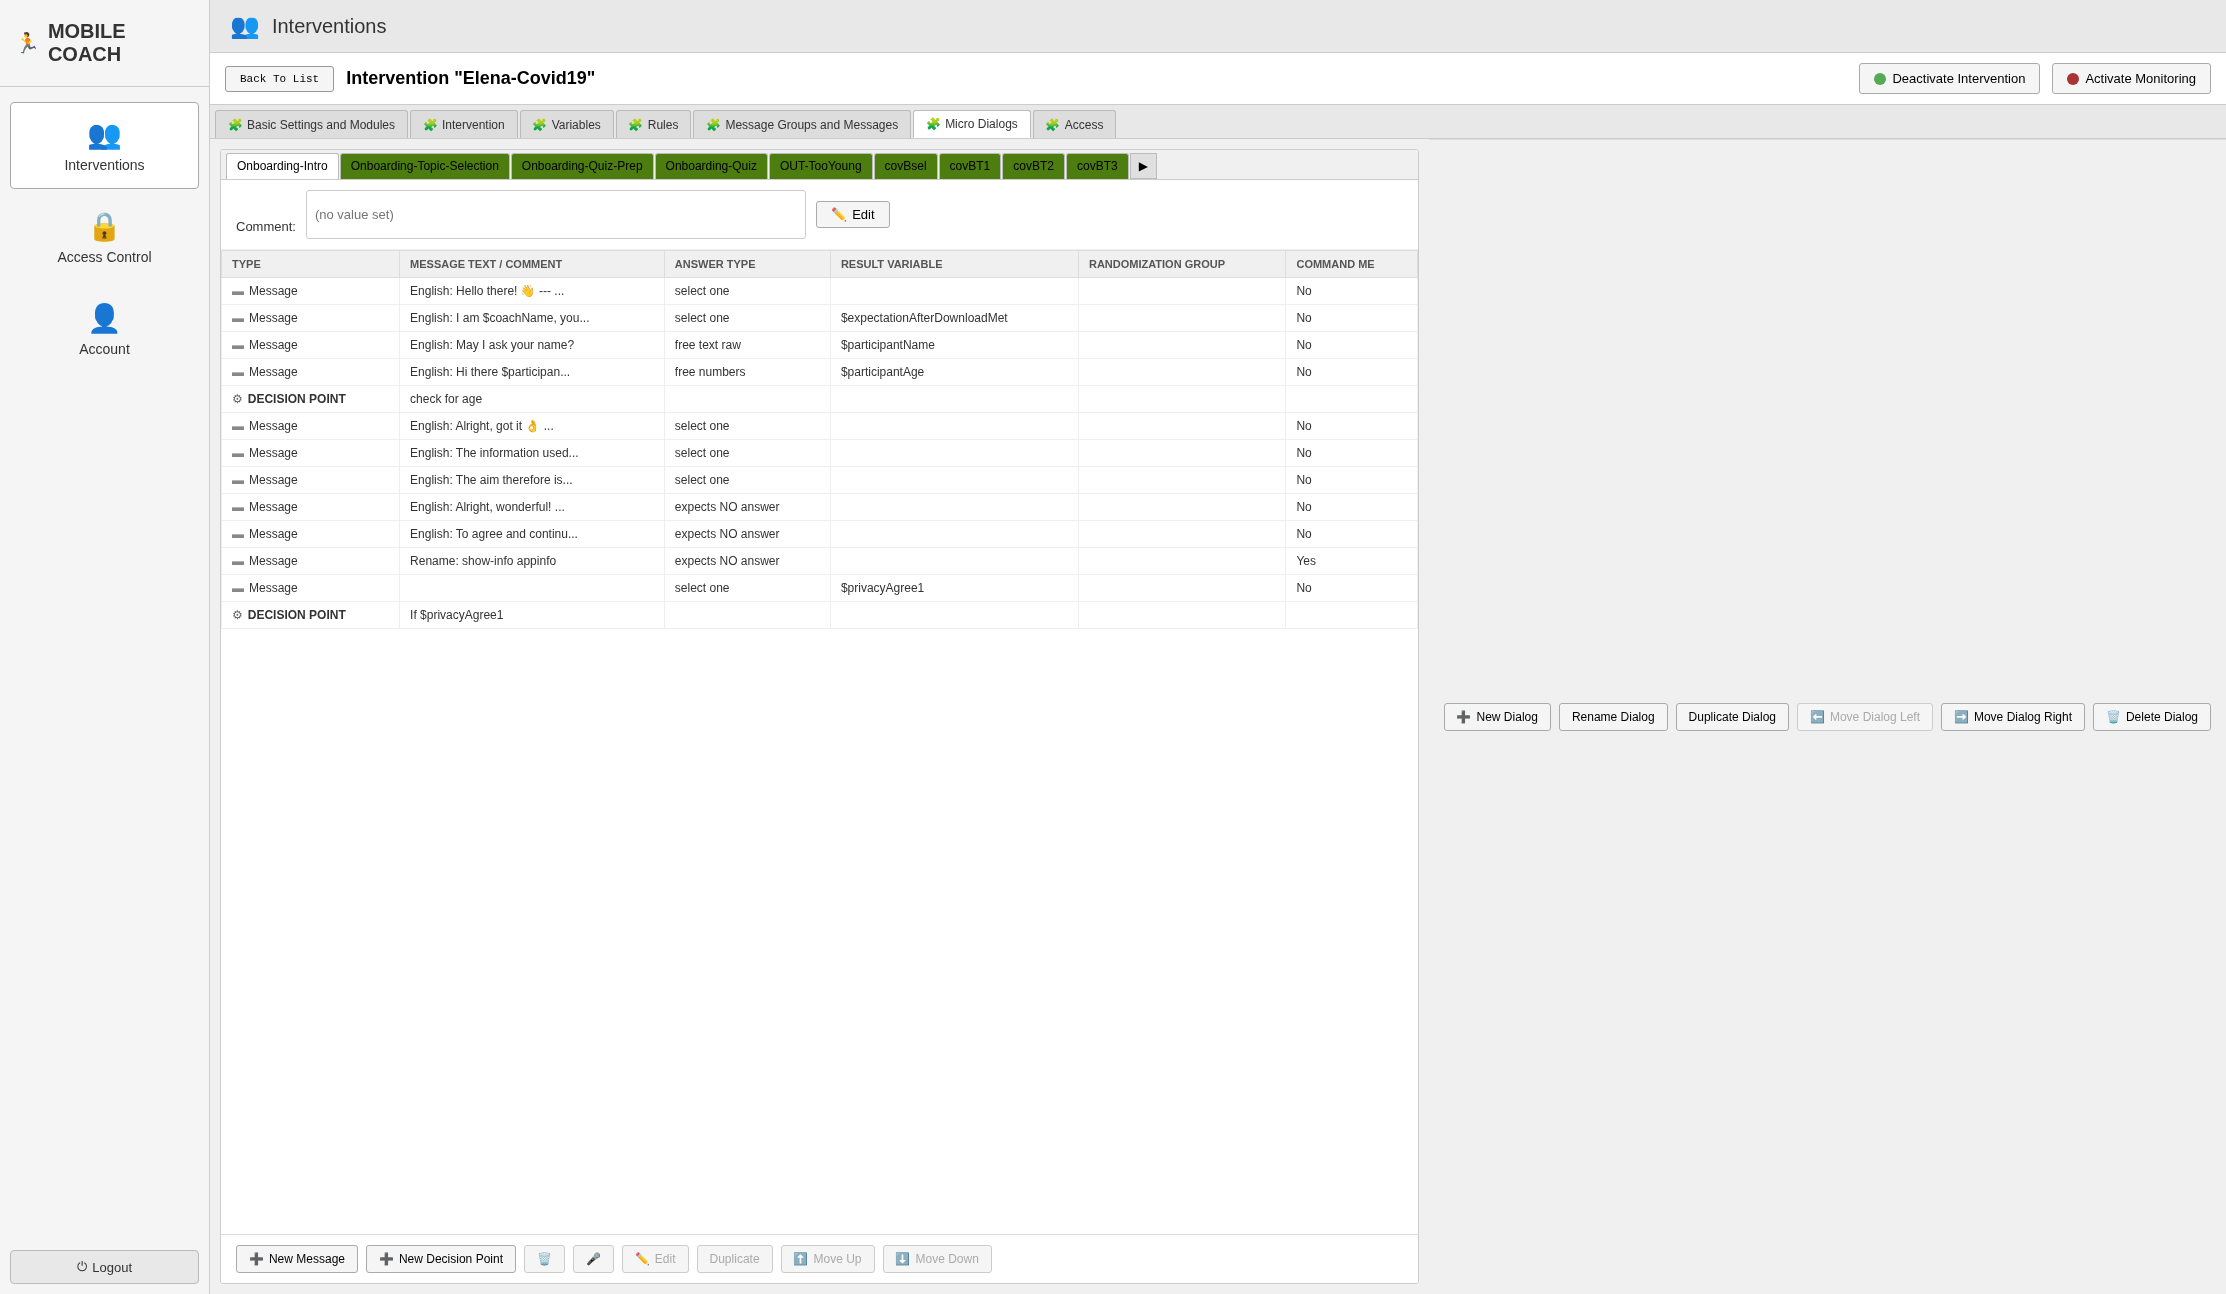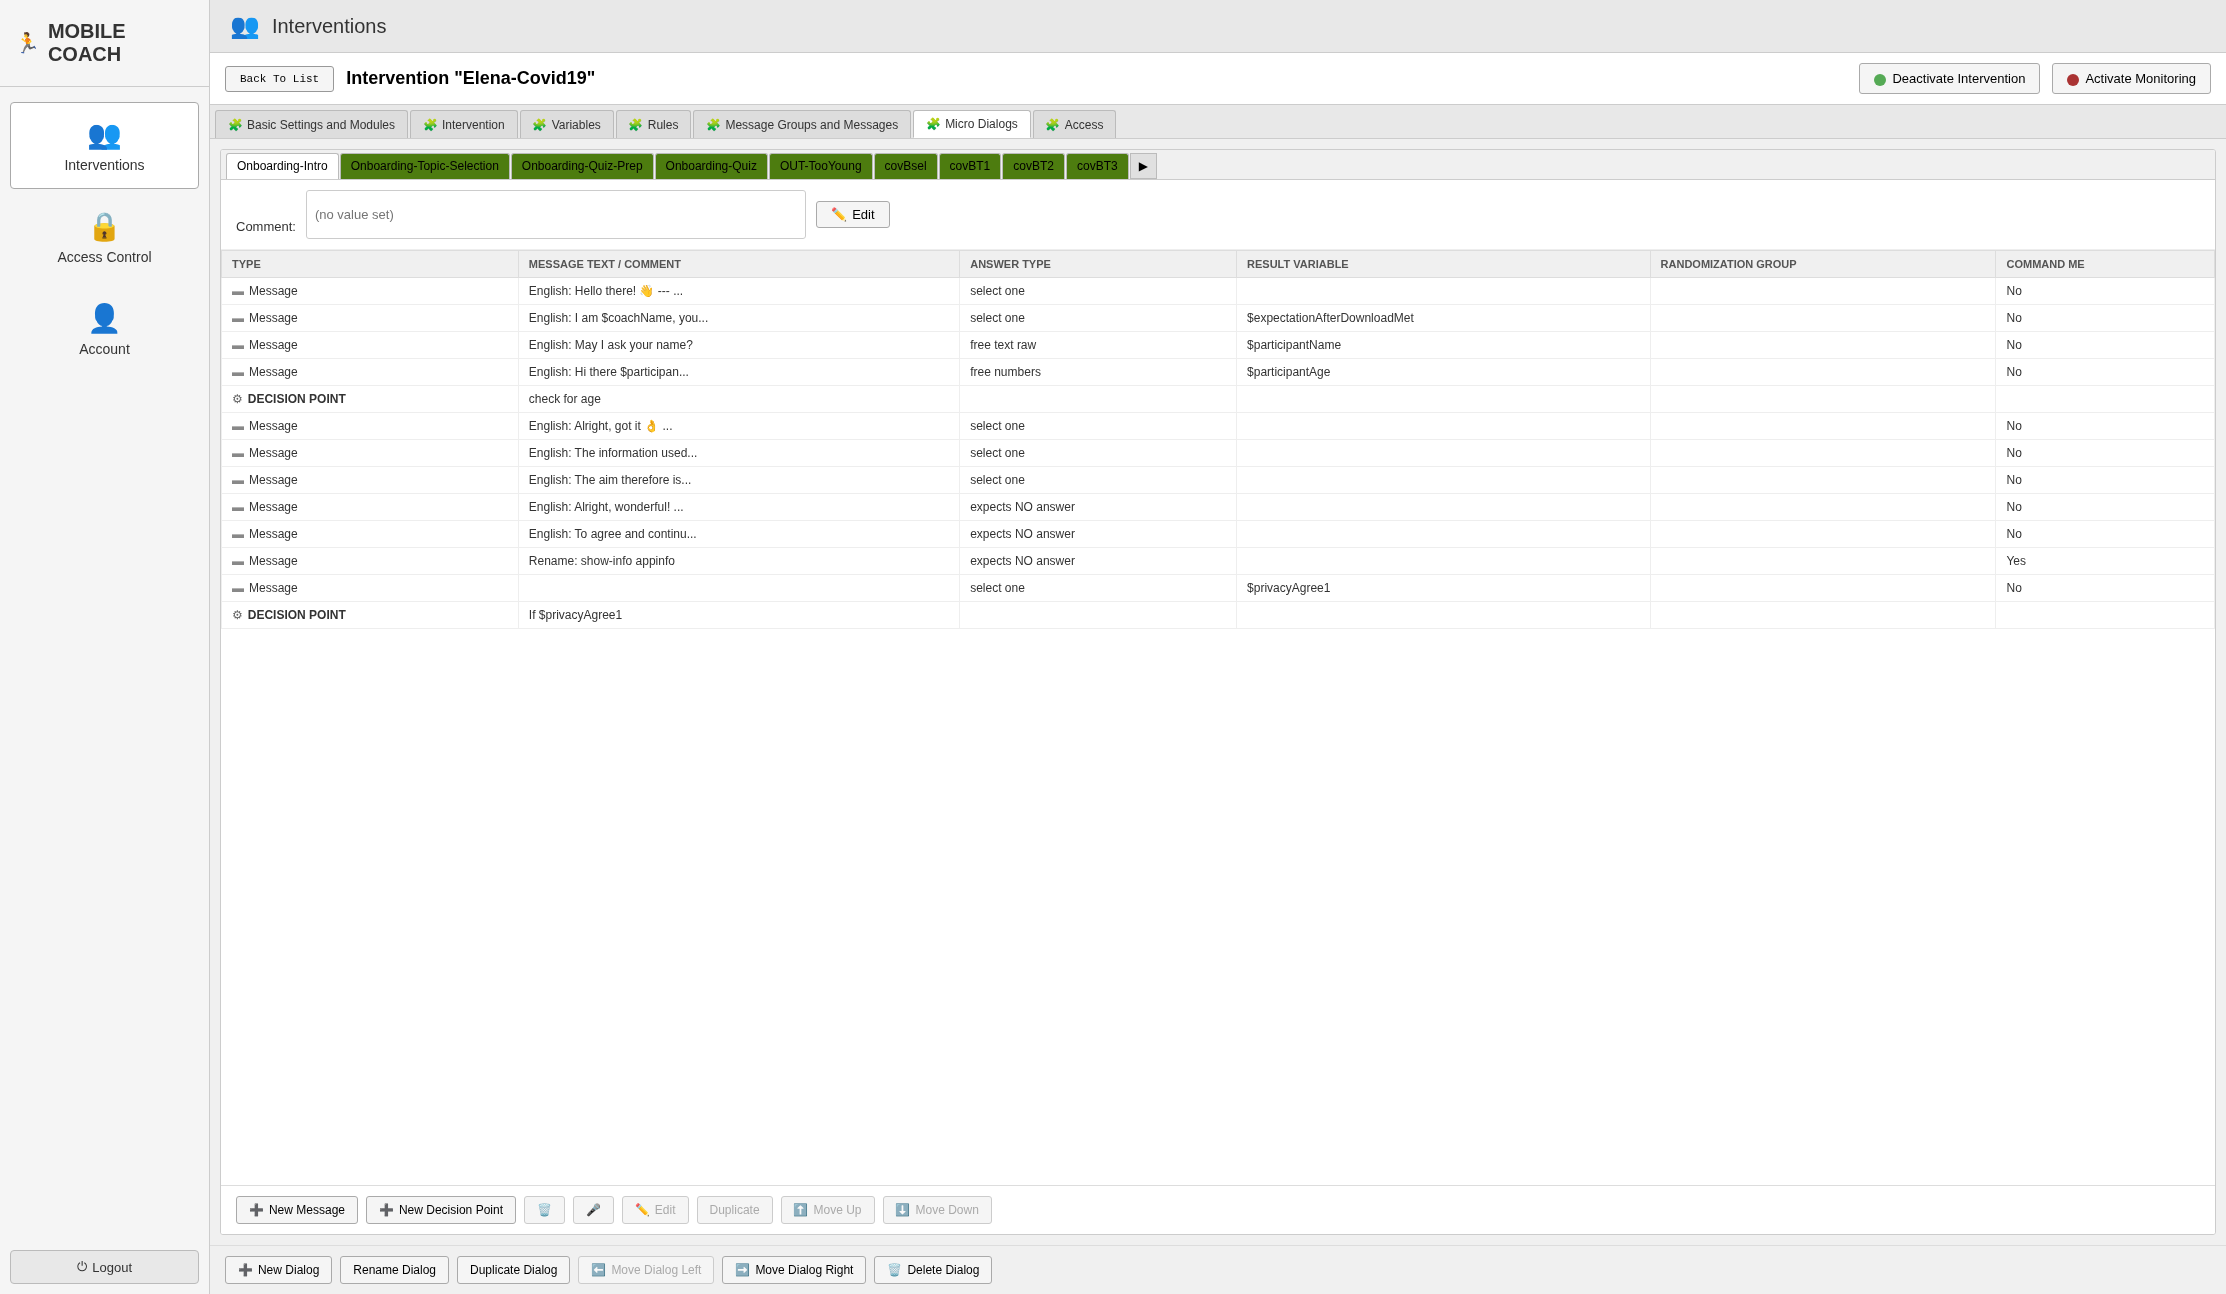--- a/index.html
+++ b/index.html
@@ -120,21 +120,21 @@
       font-weight: bold;
       flex: 1;
     }
     .btn-deactivate {
       padding: 7px 14px;
       border: 1px solid #aaa;
       background: #f5f5f5;
       border-radius: 3px;
       cursor: pointer;
       display: flex;
-      align-items: flex-end;
+      align-items: center;
       gap: 6px;
       font-size: 13px;
     }
     .dot-green { width: 12px; height: 12px; border-radius: 50%; background: #5a5; display: inline-block; }
     .dot-red { width: 12px; height: 12px; border-radius: 50%; background: #a33; display: inline-block; }
 
     
     .tabs-row {
       background: #e8e8e8;
       border-bottom: 1px solid #ccc;
@@ -283,21 +283,21 @@
       display: flex;
       align-items: center;
       gap: 8px;
       background: #f0f0f0;
     }
 
     
     .outer-wrapper {
       flex: 1;
       display: flex;
-      flex-direction: column;
+      flex-direction: row;
       overflow: hidden;
       padding: 0;
       justify-content: center;
     }
     .inner-card {
       margin: 10px;
       background: #fff;
       border: 1px solid #ccc;
       border-radius: 3px;
       flex: 1;

